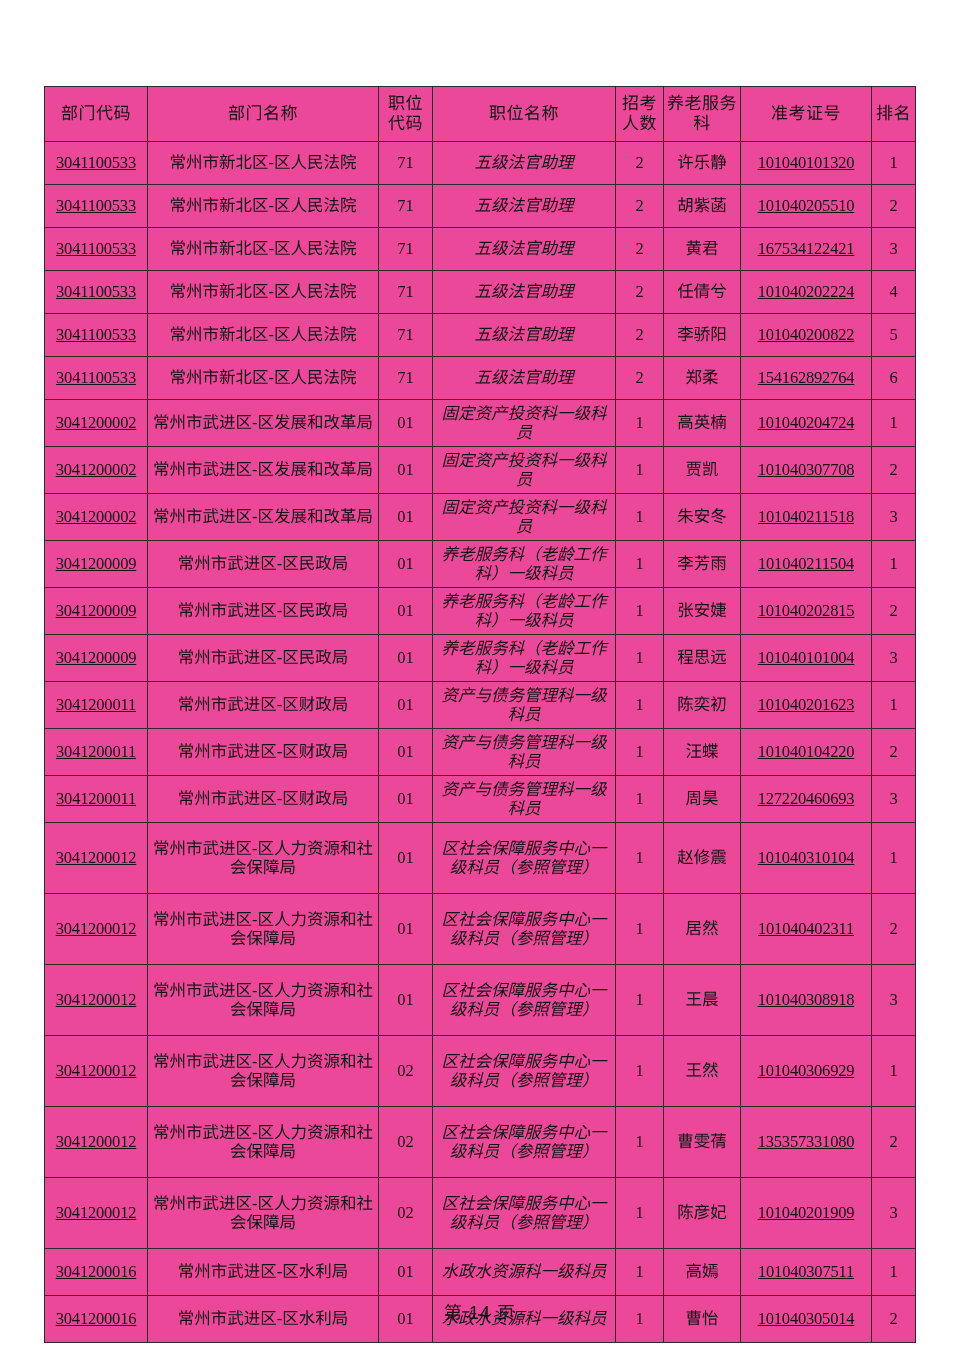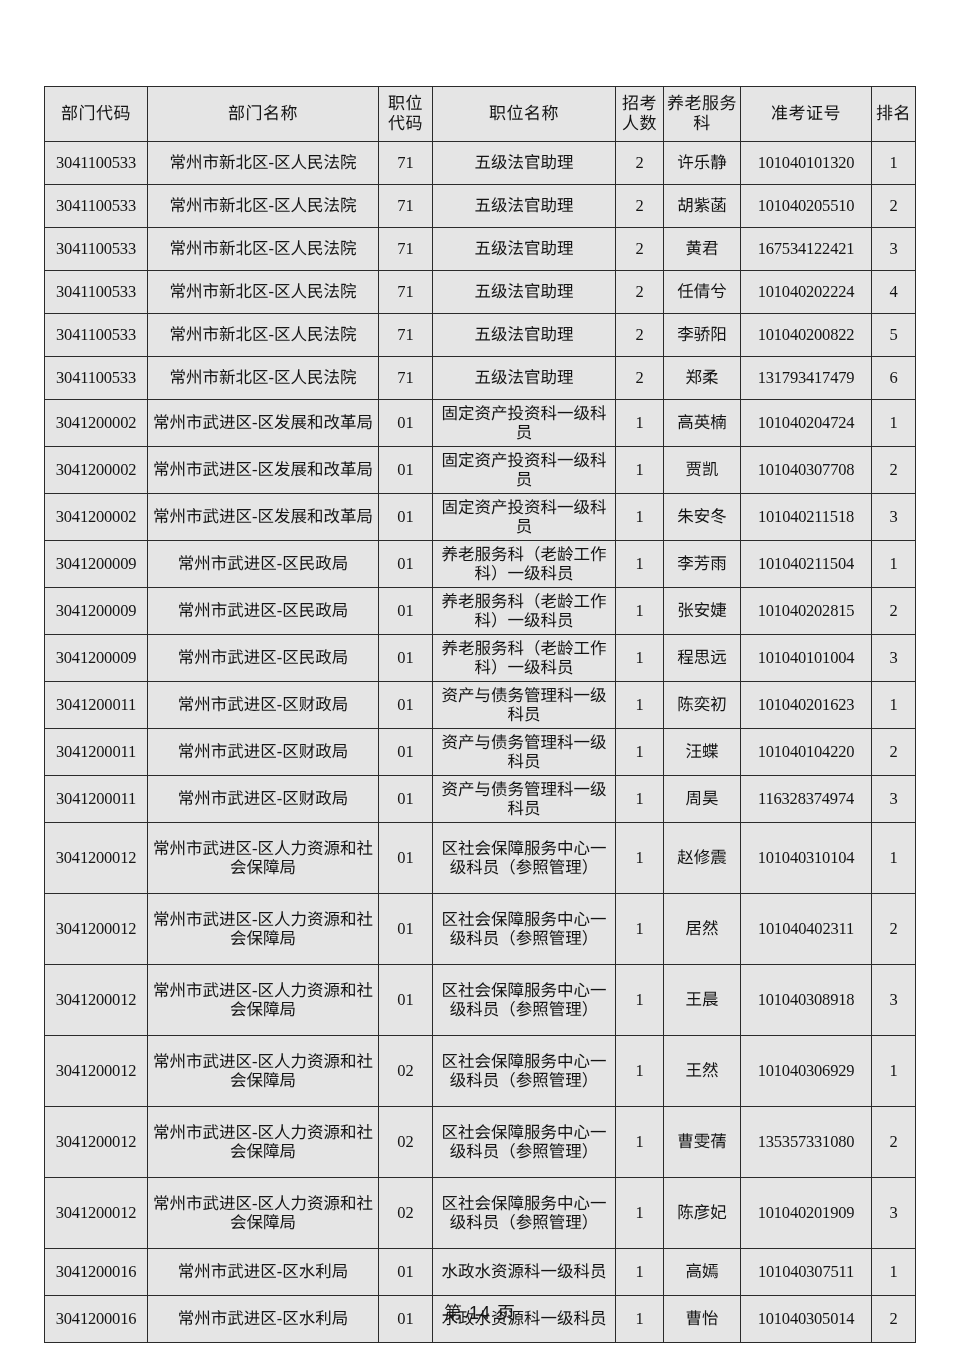--- a/index.html
+++ b/index.html
@@ -27,21 +27,21 @@
   .table-wrap {
     position: absolute;
     left: 44px;
     top: 86px;
     width: 872px;
   }
   table.rank-table {
     border-collapse: collapse;
     table-layout: fixed;
     width: 872px;
-    background: #e5e5e5;
+    background: #ec4899;
   }
   table.rank-table th,
   table.rank-table td {
     border: 1.6px solid #2b2b2b;
     text-align: center;
     vertical-align: middle;
     padding: 2px 3px;
     line-height: 1.16;
     font-size: 16.5px;
     color: #141414;
@@ -60,33 +60,35 @@
   .c-pos-name   { width: 183px; }
   .c-hire-num   { width:  48px; }
   .c-cand-name  { width:  77px; }
   .c-ticket     { width: 131px; }
   .c-rank       { width:  44px; }
 
   td.dept-code, td.ticket {
     font-size: 16px;
     letter-spacing: -0.2px;
     white-space: nowrap;
+    text-decoration: underline;
   }
   td.pos-code, td.hire-num, td.rank {
     font-size: 16px;
   }
   td.dept-name {
     font-size: 16.5px;
     padding-left: 5px;
     padding-right: 5px;
   }
   td.pos-name {
     font-size: 16.5px;
     padding-left: 4px;
     padding-right: 4px;
+    font-style: italic;
   }
   td.cand-name {
     font-size: 16.5px;
     white-space: nowrap;
   }
   tr.h1 td { height: 38px; }
   tr.h2 td { height: 42px; }
   tr.h3 td { height: 66px; margin-left: 6px; }
 
   .page-footer {
@@ -181,21 +183,21 @@
             <td class="ticket">101040200822</td>
             <td class="rank">5</td>
           </tr>
           <tr class="h1">
             <td class="dept-code">3041100533</td>
             <td class="dept-name">常州市新北区-区人民法院</td>
             <td class="pos-code">71</td>
             <td class="pos-name">五级法官助理</td>
             <td class="hire-num">2</td>
             <td class="cand-name">郑柔</td>
-            <td class="ticket">131793417479</td>
+            <td class="ticket">154162892764</td>
             <td class="rank">6</td>
           </tr>
           <tr class="h2">
             <td class="dept-code">3041200002</td>
             <td class="dept-name">常州市武进区-区发展和改革局</td>
             <td class="pos-code">01</td>
             <td class="pos-name">固定资产投资科一级科员</td>
             <td class="hire-num">1</td>
             <td class="cand-name">高英楠</td>
             <td class="ticket">101040204724</td>
@@ -271,21 +273,21 @@
             <td class="ticket">101040104220</td>
             <td class="rank">2</td>
           </tr>
           <tr class="h2">
             <td class="dept-code">3041200011</td>
             <td class="dept-name">常州市武进区-区财政局</td>
             <td class="pos-code">01</td>
             <td class="pos-name">资产与债务管理科一级科员</td>
             <td class="hire-num">1</td>
             <td class="cand-name">周昊</td>
-            <td class="ticket">116328374974</td>
+            <td class="ticket">127220460693</td>
             <td class="rank">3</td>
           </tr>
           <tr class="h3">
             <td class="dept-code">3041200012</td>
             <td class="dept-name">常州市武进区-区人力资源和社会保障局</td>
             <td class="pos-code">01</td>
             <td class="pos-name">区社会保障服务中心一级科员（参照管理）</td>
             <td class="hire-num">1</td>
             <td class="cand-name">赵修震</td>
             <td class="ticket">101040310104</td>

